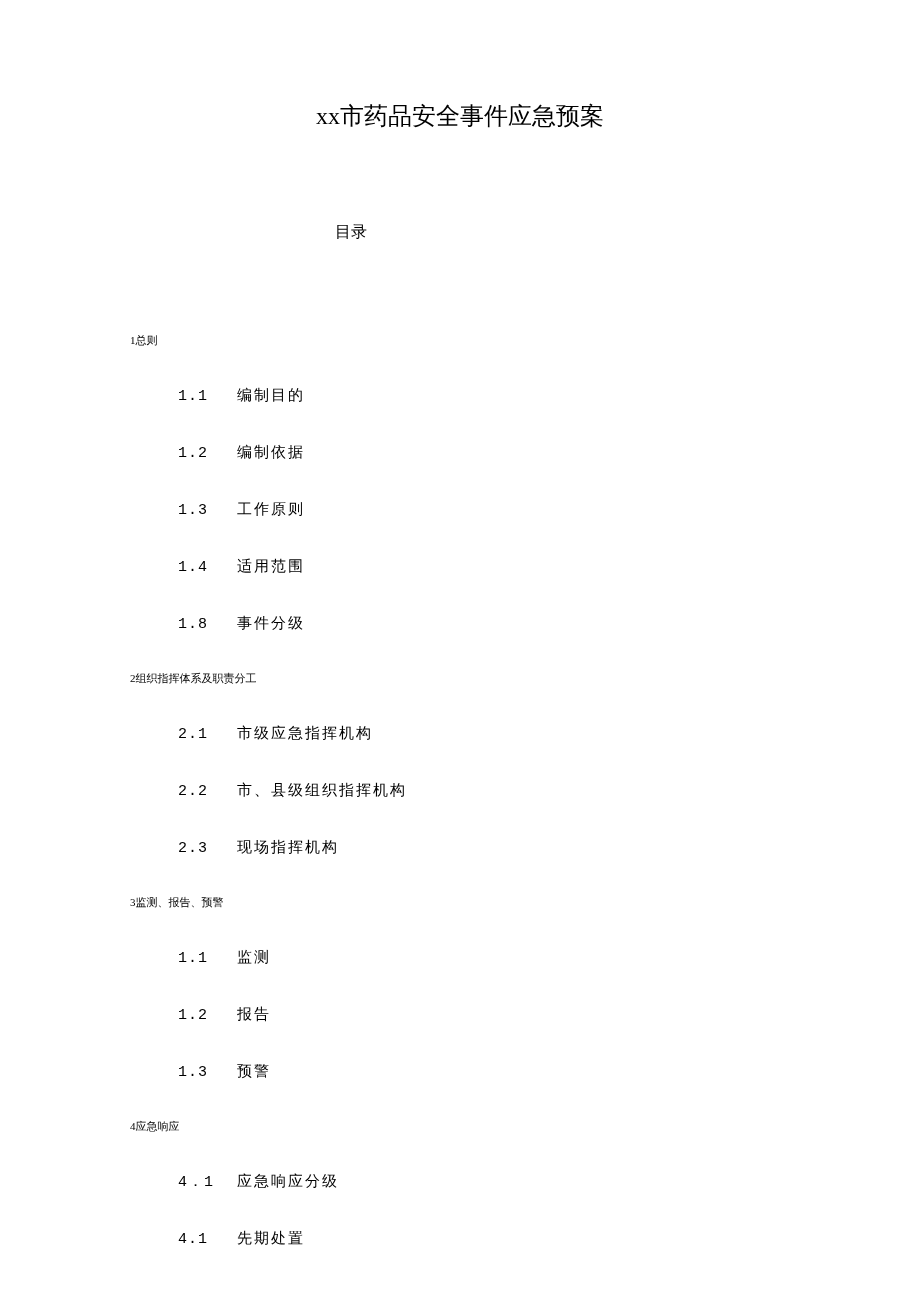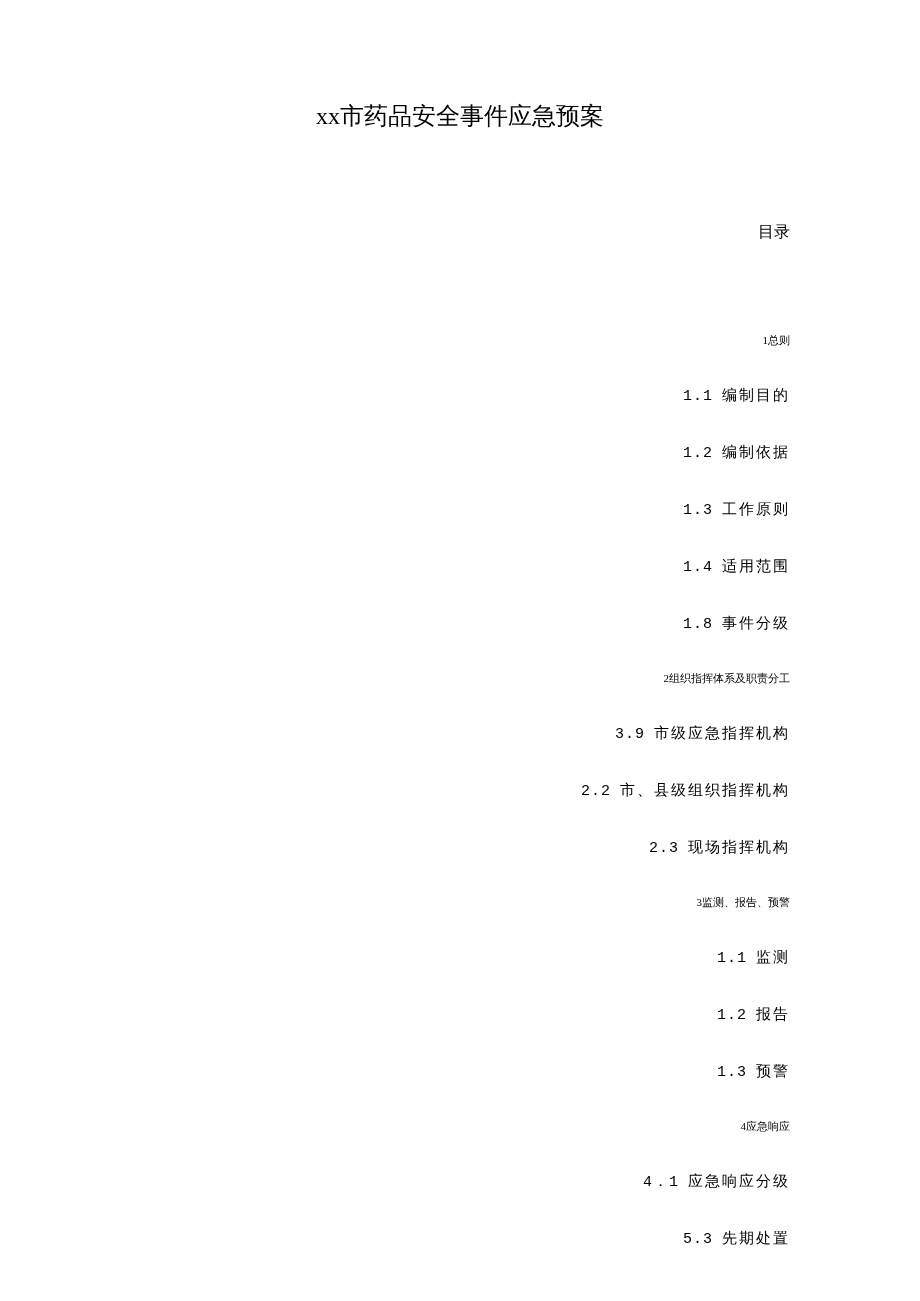--- a/index.html
+++ b/index.html
@@ -1,19 +1,18 @@
 <!DOCTYPE html>
 <html><head>
   <meta charset="utf-8">
   <style>
     * {
       margin: 0;
       padding: 0;
       box-sizing: border-box;
-      text-align: right;
     }
     body {
       width: 920px;
       height: 1301px;
       background: #ffffff;
       font-family: "SimSun", "宋体", serif;
       color: #000000;
       padding: 100px 130px 0 130px;
     }
     .title {
@@ -70,21 +69,21 @@
   <span class="toc-number">1.4</span>
   <span class="toc-text">适用范围</span>
 </div>
 <div class="toc-item">
   <span class="toc-number">1.8</span>
   <span class="toc-text">事件分级</span>
 </div>
 
 <div class="section-header">2组织指挥体系及职责分工</div>
 <div class="toc-item">
-  <span class="toc-number">3.9</span>
+  <span class="toc-number">2.1</span>
   <span class="toc-text">市级应急指挥机构</span>
 </div>
 <div class="toc-item">
   <span class="toc-number">2.2</span>
   <span class="toc-text">市、县级组织指挥机构</span>
 </div>
 <div class="toc-item">
   <span class="toc-number">2.3</span>
   <span class="toc-text">现场指挥机构</span>
 </div>
@@ -102,15 +101,15 @@
   <span class="toc-number">1.3</span>
   <span class="toc-text">预警</span>
 </div>
 
 <div class="section-header">4应急响应</div>
 <div class="toc-item">
   <span class="toc-number">4．1</span>
   <span class="toc-text">应急响应分级</span>
 </div>
 <div class="toc-item">
-  <span class="toc-number">5.3</span>
+  <span class="toc-number">4.1</span>
   <span class="toc-text">先期处置</span>
 </div>
 
 </body></html>

